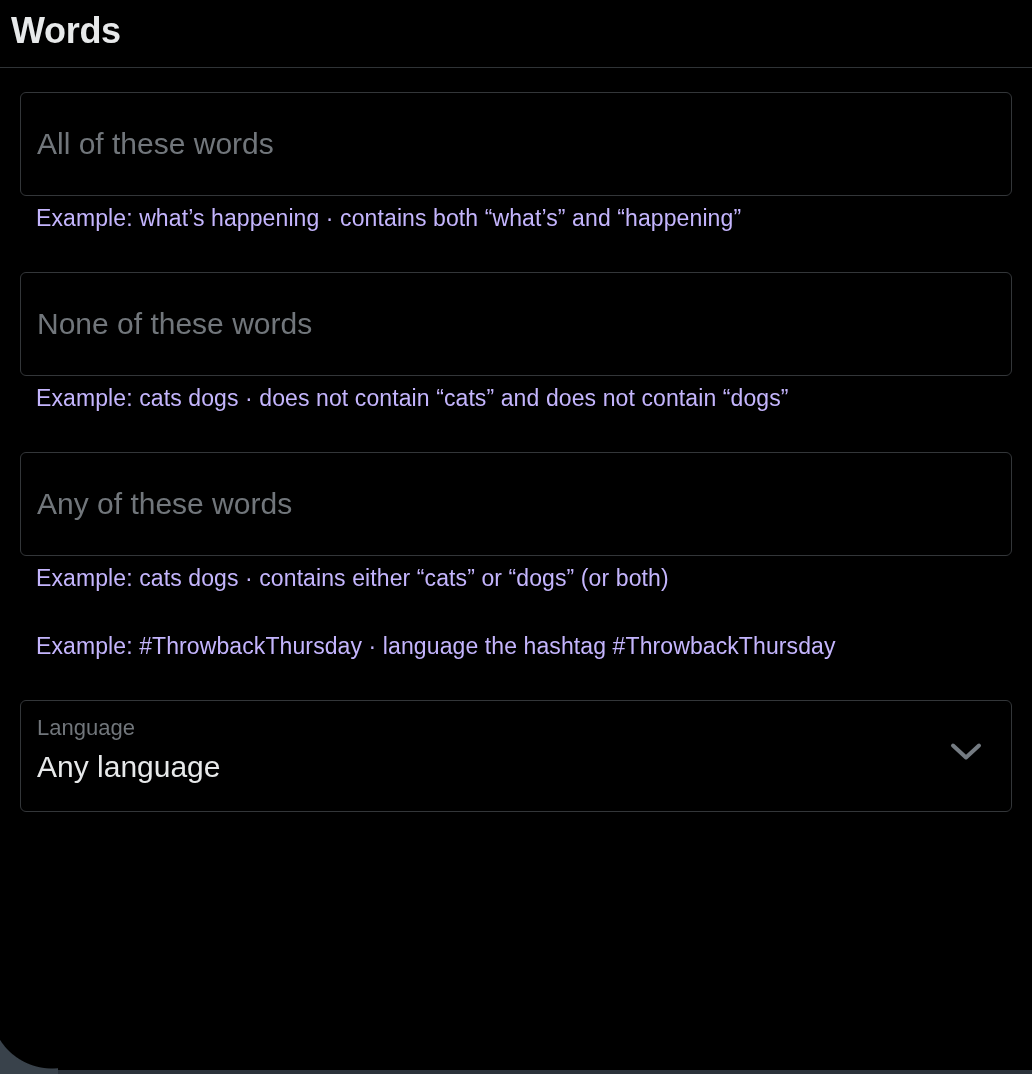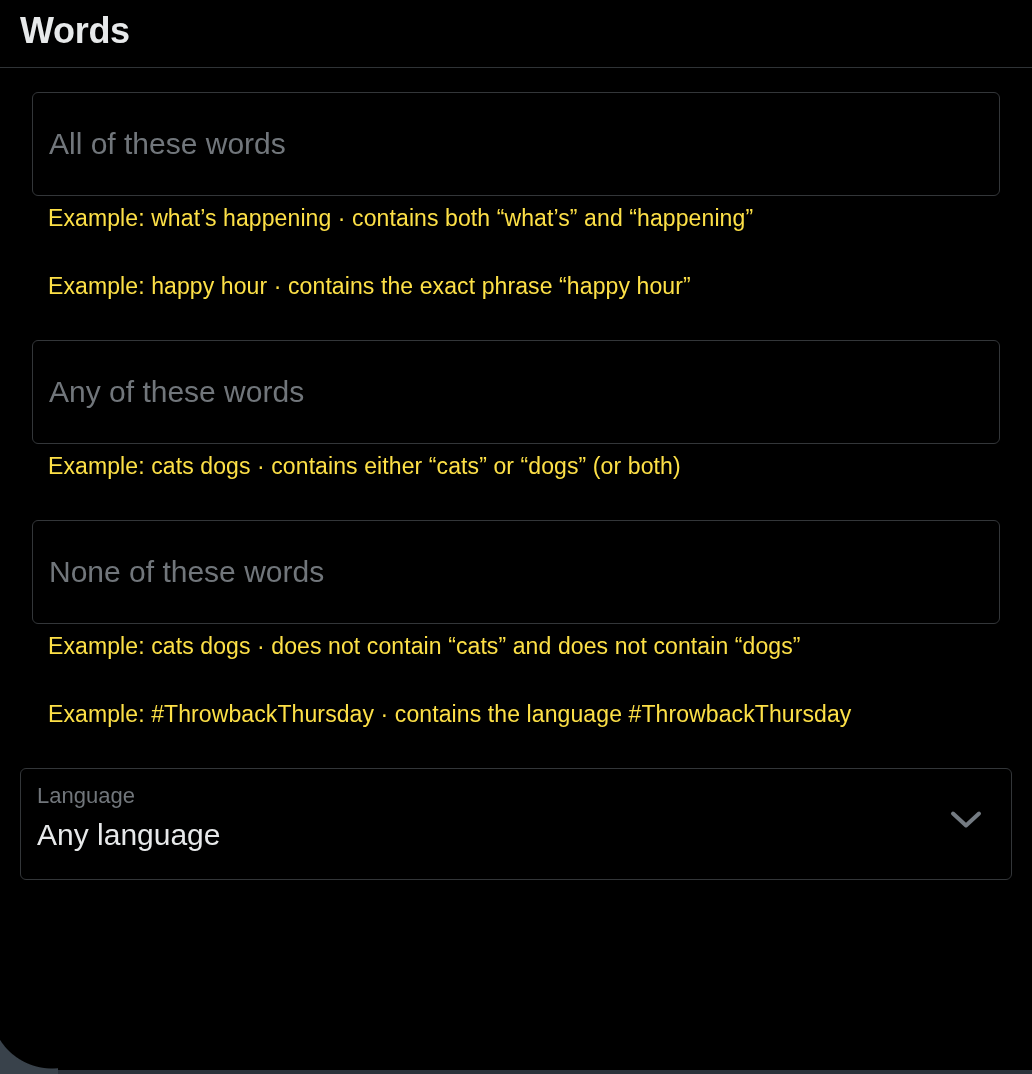--- a/index.html
+++ b/index.html
@@ -13,33 +13,33 @@
     -webkit-font-smoothing: antialiased;
   }
 
   
   .header {
     height: 68px;
     box-sizing: border-box;
     border-bottom: 1px solid #2f3336;
     display: flex;
     align-items: center;
-    padding: 0 20px;
+    padding: 0 11px;
   }
   .title {
     font-size: 36px;
     font-weight: 800;
     color: #e7e9ea;
     letter-spacing: -0.3px;
     margin-top: -6px;
   }
 
   
   .content { padding-top: 24px; }
-  .group { margin: 0 32px 40px; }
+  .group { margin: 0 20px 40px; }
 
   .field {
     display: block;
     width: 100%;
     box-sizing: border-box;
     height: 104px;
     background: transparent;
     border: 1px solid #333639;
     border-radius: 6px;
     padding: 0 16px;
@@ -47,21 +47,21 @@
     color: #e7e9ea;
     font-family: inherit;
     outline: none;
   }
   .field::placeholder { color: #71767b; opacity: 1; }
 
   .helper {
     margin: 8px 0 0 16px;
     font-size: 23px;
     line-height: 28px;
-    color: #fde047;
+    color: #c4b5fd;
     letter-spacing: 0.1px;
   }
 
   
   .select-box {
     position: relative;
     margin: 0 20px;
     height: 112px;
     box-sizing: border-box;
     border: 1px solid #333639;
@@ -109,35 +109,34 @@
 </div>
 
 <div class="content">
 
   <div class="group">
     <input class="field" type="text" placeholder="All of these words" style="">
     <div class="helper">Example: what’s happening · contains both “what’s” and “happening”</div>
   </div>
 
   <div class="group">
-    <div class="helper">Example: happy hour · contains the exact phrase “happy hour”</div>
+  </div>
+
+  <div class="group">
+    <input class="field" type="text" placeholder="None of these words" style="">
+    <div class="helper">Example: cats dogs · does not contain “cats” and does not contain “dogs”</div>
   </div>
 
   <div class="group">
     <input class="field" type="text" placeholder="Any of these words" style="">
     <div class="helper">Example: cats dogs · contains either “cats” or “dogs” (or both)</div>
   </div>
 
   <div class="group">
-    <input class="field" type="text" placeholder="None of these words" style="">
-    <div class="helper">Example: cats dogs · does not contain “cats” and does not contain “dogs”</div>
-  </div>
-
-  <div class="group">
-    <div class="helper">Example: #ThrowbackThursday · contains the language #ThrowbackThursday</div>
+    <div class="helper">Example: #ThrowbackThursday · language the hashtag #ThrowbackThursday</div>
   </div>
 
   <div class="select-box">
     <div class="select-label">Language</div>
     <div class="select-value">Any language</div>
     <span class="chevron">
       <svg viewBox="0 0 32 20" fill="none" xmlns="http://www.w3.org/2000/svg">
         <polyline points="3,3.5 16,15.5 29,3.5" stroke="currentColor" stroke-width="4" stroke-linecap="round" stroke-linejoin="round"></polyline>
       </svg>
     </span>

